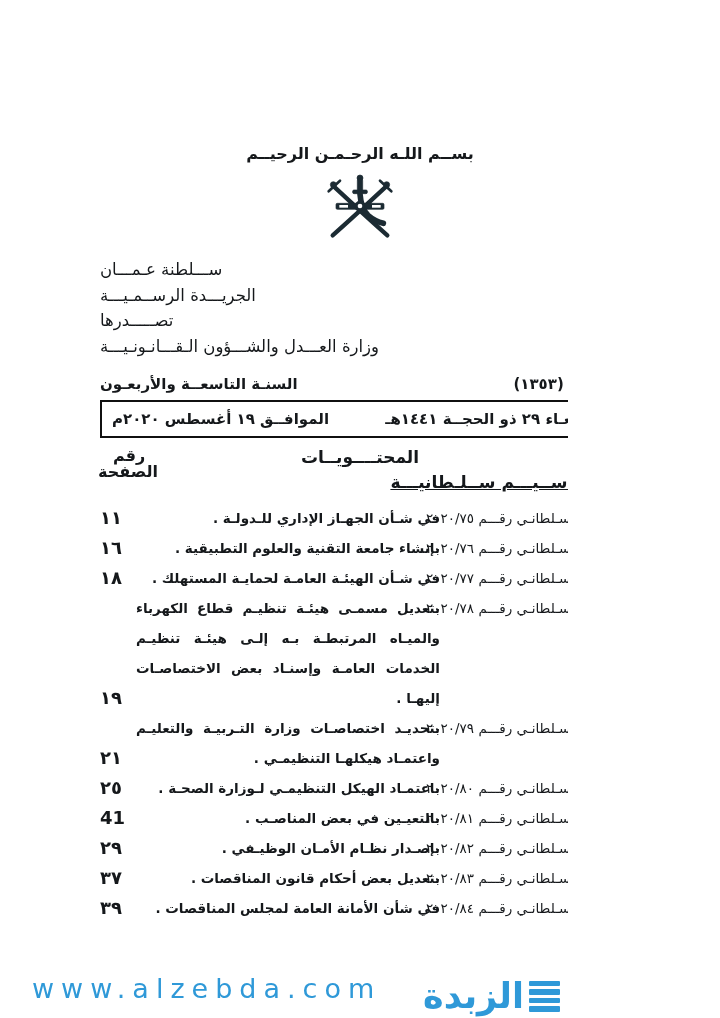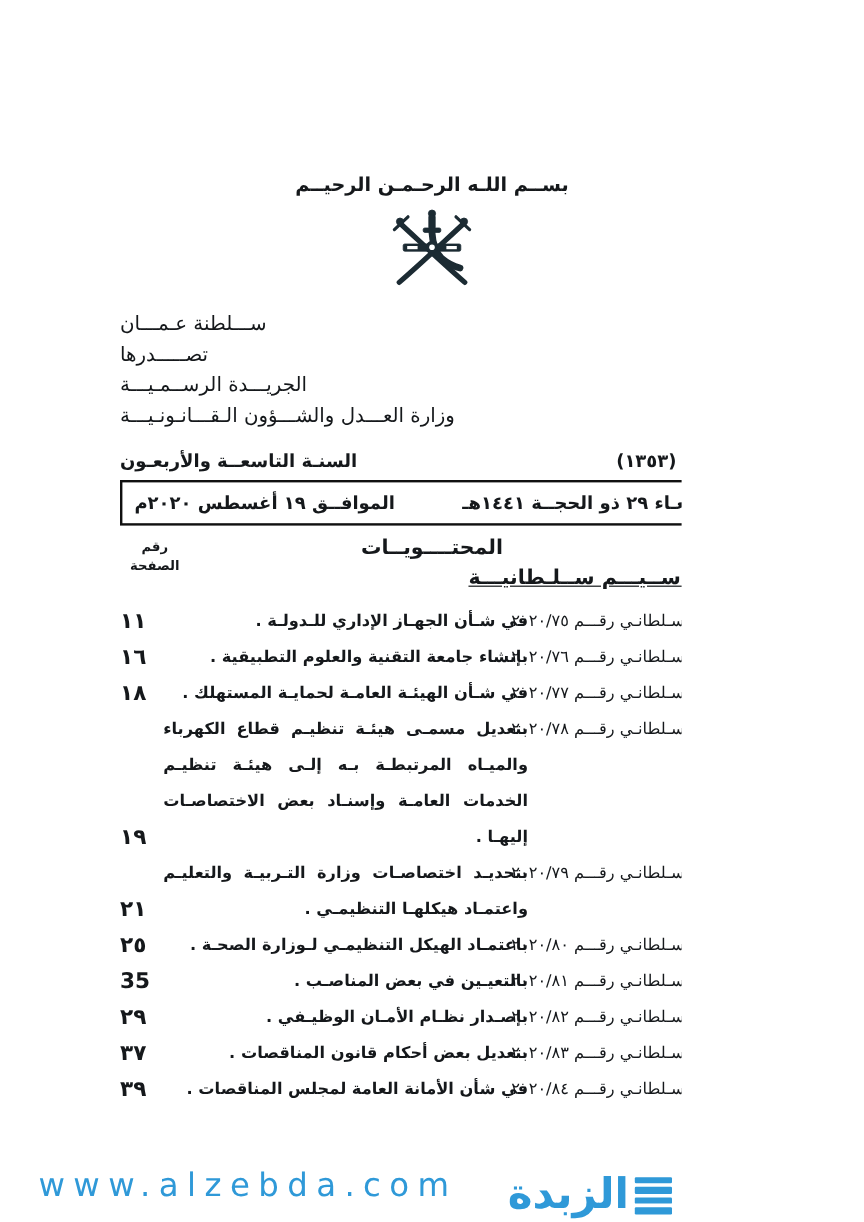--- a/index.html
+++ b/index.html
@@ -17,21 +17,21 @@
   .issue-row{margin-top:16px;display:flex;justify-content:space-between;font-weight:bold;font-size:15px;}
 
   
   .date-box{margin-top:7px;border:2px solid #101010;padding:8px 10px;display:flex;
             justify-content:space-between;font-weight:bold;font-size:15px;}
 
   
   .contents-head{position:relative;margin-top:9px;}
   .contents-title{text-align:center;font-weight:bold;font-size:17px;}
   .pagecol-head{position:absolute;top:1px;left:0;width:58px;text-align:center;
-                font-weight:bold;font-size:11px;line-height:16px;}
+                font-weight:bold;font-size:16px;line-height:16px;}
   .section-title{margin-top:5px;text-align:right;padding-left:0;padding-right:14px;
                  font-weight:bold;font-size:17px;text-decoration:underline;}
 
   
   .toc{margin-top:11px;}
   .toc-row{display:flex;align-items:stretch;min-height:30px;}
   .toc-label{width:172px;flex:0 0 auto;white-space:nowrap;font-weight:normal;font-size:13.5px;line-height:30px;}
   .toc-desc{flex:1 1 auto;margin-right:8px;font-weight:bold;font-size:13.5px;line-height:30px;
             text-align:justify;}
   .toc-page{width:36px;flex:0 0 auto;display:flex;align-items:flex-end;justify-content:flex-start;
@@ -73,22 +73,22 @@
           <rect x="29" y="49.5" width="13" height="4" fill="#ffffff" stroke="none"></rect>
           <rect x="78" y="49.5" width="13" height="4" fill="#ffffff" stroke="none"></rect>
           <circle cx="60" cy="51" r="7.5"></circle>
           <circle cx="60" cy="51" r="3.5" fill="#ffffff" stroke="none"></circle>
         </g>
       </svg>
     </div>
 
     <div class="masthead">
       <div>ســـلطنة عـمـــان</div>
+      <div>الجريـــدة الرســمـيـــة</div>
       <div>تصـــــدرها</div>
-      <div>الجريـــدة الرســمـيـــة</div>
       <div>وزارة العـــدل والشـــؤون الـقـــانـونـيـــة</div>
     </div>
 
     <div class="issue-row">
       <span>العـــدد (١٣٥٣)</span>
       <span>السنـة التاسعــة والأربعـون</span>
     </div>
 
     <div class="date-box">
       <span>الأربـعـاء ٢٩ ذو الحجــة ١٤٤١هـ</span>
@@ -138,21 +138,21 @@
 
       <div class="toc-row">
         <div class="toc-label">مرسـوم سـلطانـي رقـــم ٢٠٢٠/٨٠</div>
         <div class="toc-desc">باعتمـاد الهيكل التنظيمـي لـوزارة الصحـة .</div>
         <div class="toc-page">٢٥</div>
       </div>
 
       <div class="toc-row">
         <div class="toc-label">مرسـوم سـلطانـي رقـــم ٢٠٢٠/٨١</div>
         <div class="toc-desc">بالتعيـين في بعض المناصـب .</div>
-        <div class="toc-page">35</div>
+        <div class="toc-page">41</div>
       </div>
 
       <div class="toc-row">
         <div class="toc-label">مرسـوم سـلطانـي رقـــم ٢٠٢٠/٨٢</div>
         <div class="toc-desc">بإصـدار نظـام الأمـان الوظيـفي .</div>
         <div class="toc-page">٢٩</div>
       </div>
 
       <div class="toc-row">
         <div class="toc-label">مرسـوم سـلطانـي رقـــم ٢٠٢٠/٨٣</div>

